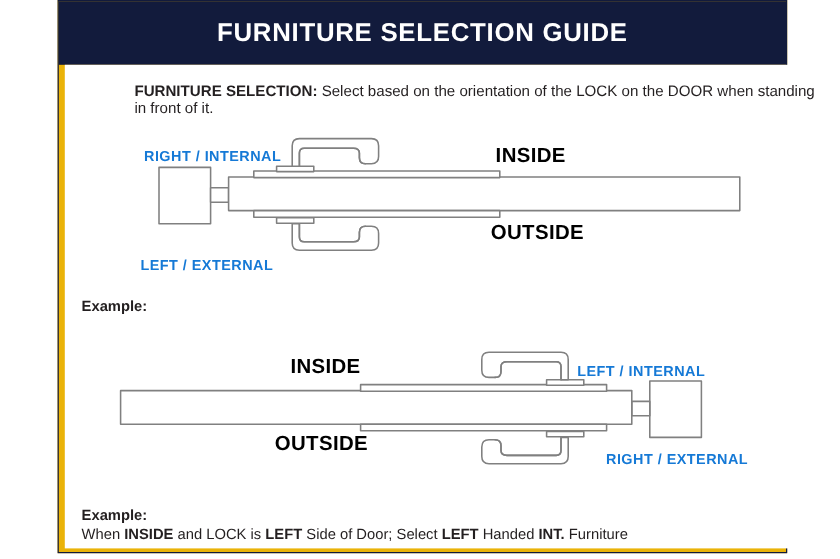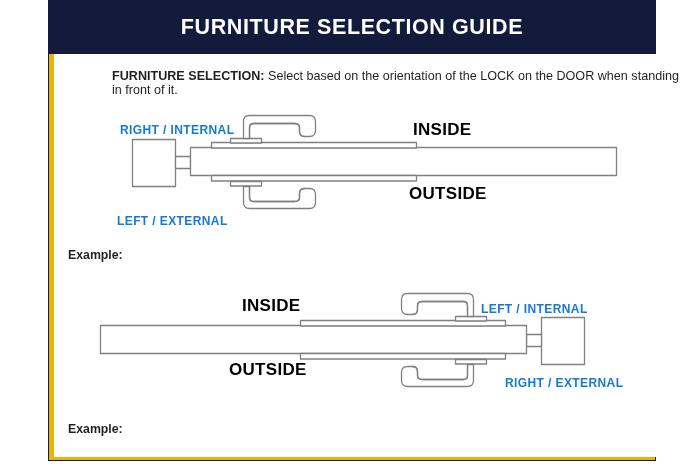--- a/index.html
+++ b/index.html
@@ -227,16 +227,17 @@
       </svg>
 
       <div class="blue-label" id="d2-label-left-internal">LEFT / INTERNAL</div>
       <div class="blue-label" id="d2-label-right-external">RIGHT / EXTERNAL</div>
       <div class="side-label" id="d2-label-inside">INSIDE</div>
       <div class="side-label" id="d2-label-outside">OUTSIDE</div>
     </div>
 
     <div class="example-block" id="example-2">
       <div class="example-heading">Example:</div>
+      <div><span>When </span><b>INSIDE</b><span> and LOCK is </span><b>LEFT</b><span> Side of Door;  Select </span><b>LEFT</b><span> Handed </span><b>INT.</b><span> Furniture</span></div>
     </div>
 
   </div>
 </div>
 
 </body></html>

